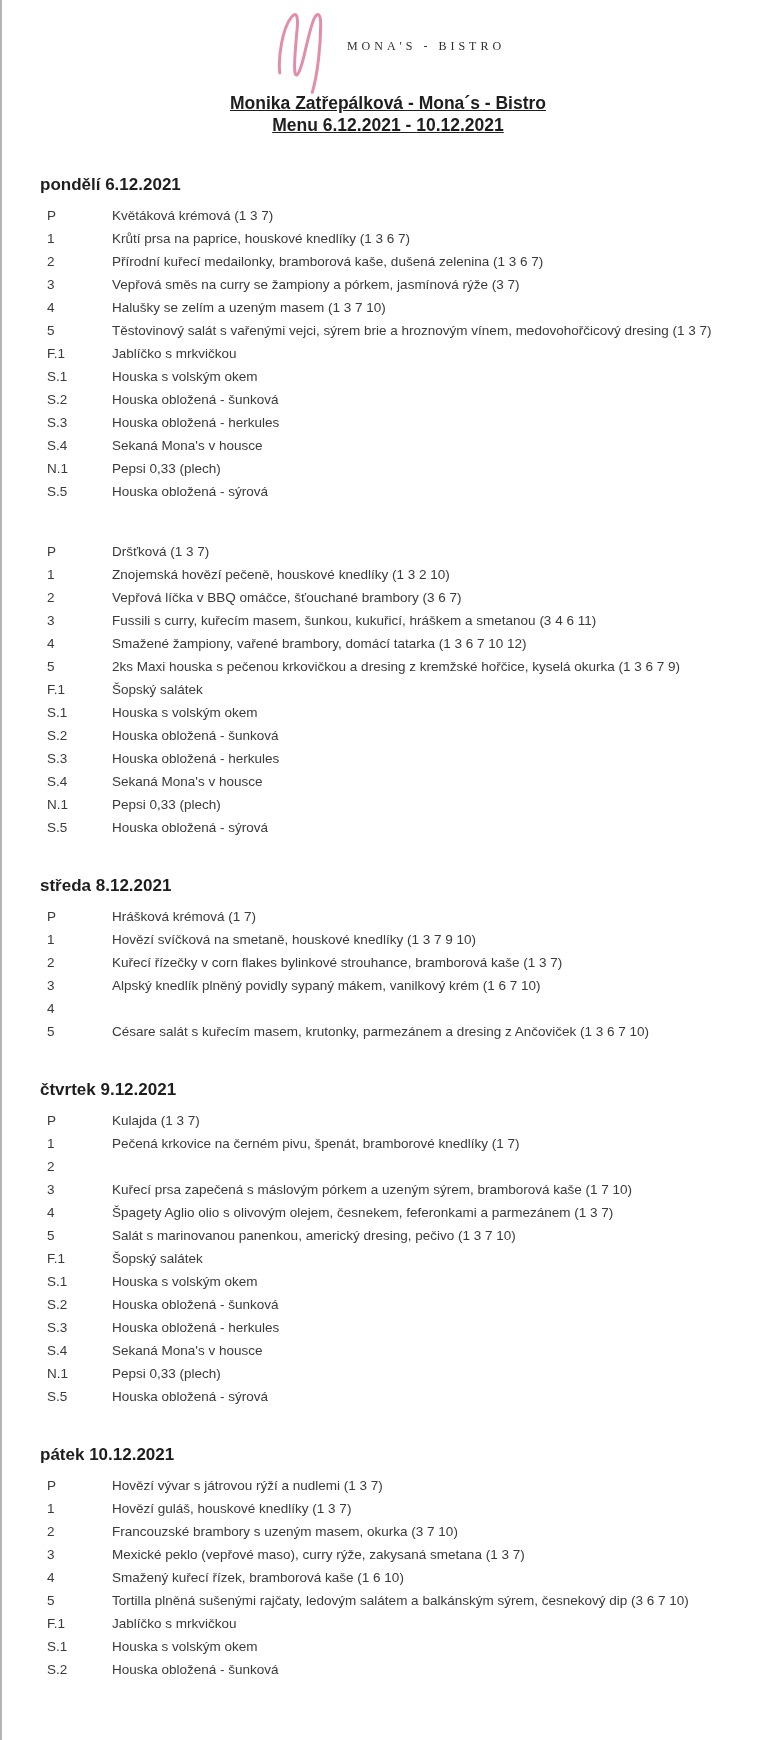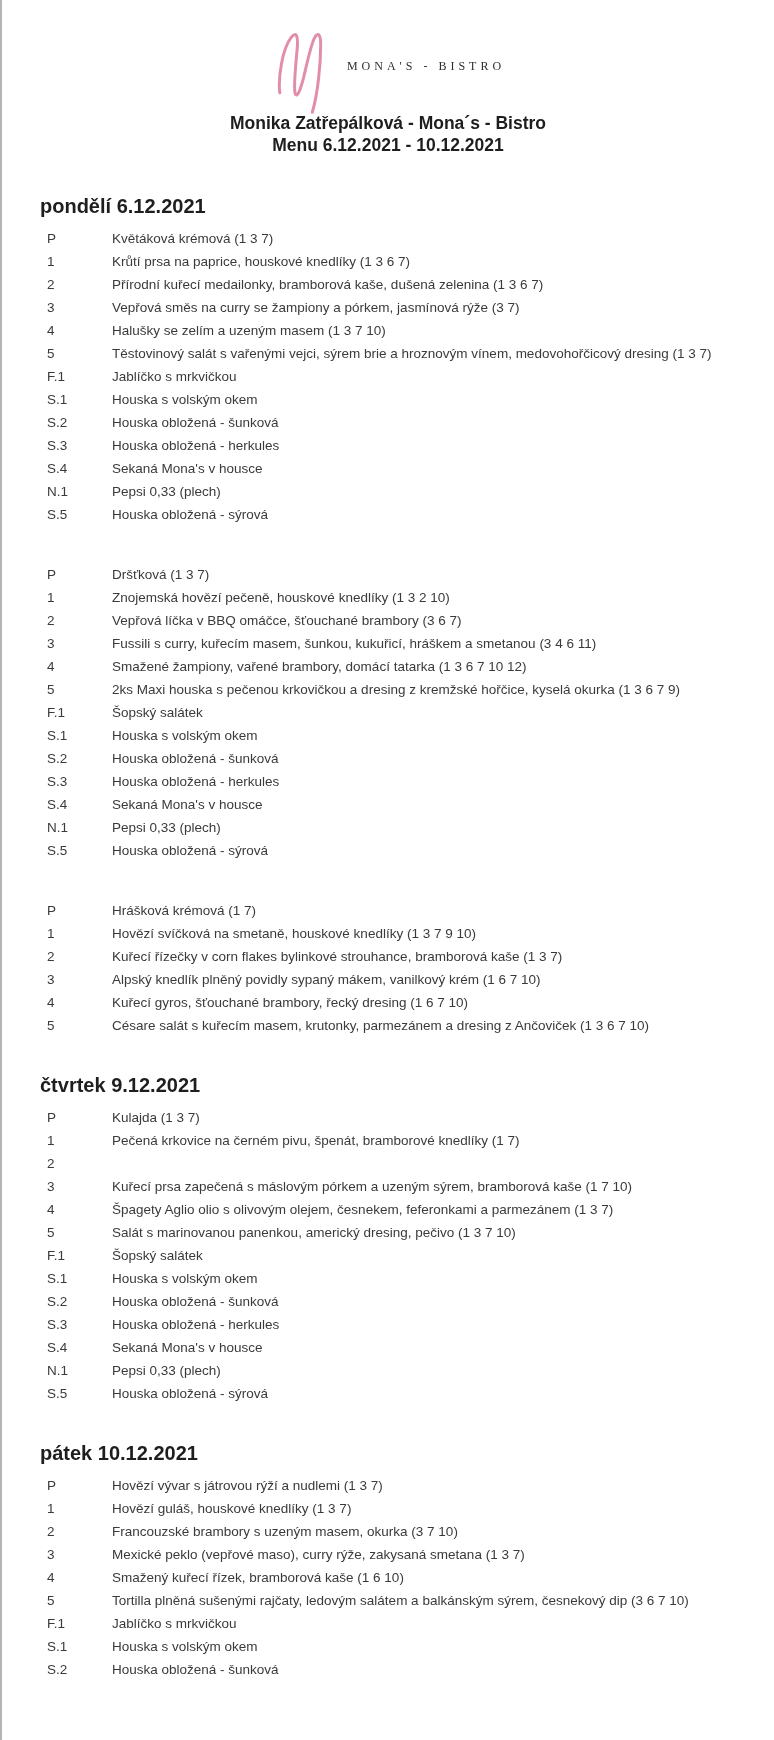--- a/index.html
+++ b/index.html
@@ -11,55 +11,56 @@
     border-left: 2px solid #b4b4b4;
     box-sizing: border-box;
     font-family: "Liberation Sans", sans-serif;
     color: #3a3a3a;
   }
   
   .logo-row {
     display: flex;
     align-items: center;
     justify-content: center;
-    padding-top: 24px;
+    padding-top: 4px;
     height: 82px;
   }
   .monogram { width: 58px; height: 88px; margin-top: 10px; }
   .brand-text {
     font-family: "Liberation Serif", serif;
     font-size: 12px;
     letter-spacing: 4px;
     color: #2f2f2f;
     margin-left: 18px;
     margin-top: 2px;
     white-space: nowrap;
   }
   
   .title-block { text-align: center; margin-top: 6px; }
   .page-title, .menu-subtitle {
     font-size: 17.5px;
     font-weight: bold;
     color: #1e1e1e;
     line-height: 22px;
     margin: 0;
+    text-decoration: underline;
   }
   .contact-line {
     text-align: center;
     font-size: 12.5px;
     color: #3a3a3a;
     margin-top: 16px;
     white-space: nowrap;
   }
   
   .menu-days { padding: 0 0 40px 0; }
   .day { margin-top: 37px; }
   .day:first-child { margin-top: 39px; }
   .day-title {
-    font-size: 20px;
+    font-size: 17px;
     font-weight: bold;
     color: #1e1e1e;
     margin: 8px 0 9px 38px;
   }
   .rows { }
   .row {
     display: flex;
     align-items: baseline;
     line-height: 23px;
     font-size: 13.5px;
@@ -221,20 +222,21 @@
   </div>
 
   <div class="row">
     <span class="code">S.5</span>
     <span class="text">Houska obložená - sýrová</span>
   </div>
 </div>
   </section>
 
   <section class="day">
+    <h2 class="day-title">středa 8.12.2021</h2>
     <div class="rows">
   <div class="row">
     <span class="code">P</span>
     <span class="text">Hrášková krémová (1 7)</span>
   </div>
 
   <div class="row">
     <span class="code">1</span>
     <span class="text">Hovězí svíčková na smetaně, houskové knedlíky (1 3 7 9 10)</span>
   </div>
@@ -244,21 +246,20 @@
     <span class="text">Kuřecí řízečky v corn flakes bylinkové strouhance, bramborová kaše (1 3 7)</span>
   </div>
 
   <div class="row">
     <span class="code">3</span>
     <span class="text">Alpský knedlík plněný povidly sypaný mákem, vanilkový krém (1 6 7 10)</span>
   </div>
 
   <div class="row">
     <span class="code">4</span>
-    <span class="text">Kuřecí gyros, šťouchané brambory, řecký dresing (1 6 7 10)</span>
   </div>
 
   <div class="row">
     <span class="code">5</span>
     <span class="text">Césare salát s kuřecím masem, krutonky, parmezánem a dresing z Ančoviček (1 3 6 7 10)</span>
   </div>
 </div>
   </section>
 
   <section class="day">

